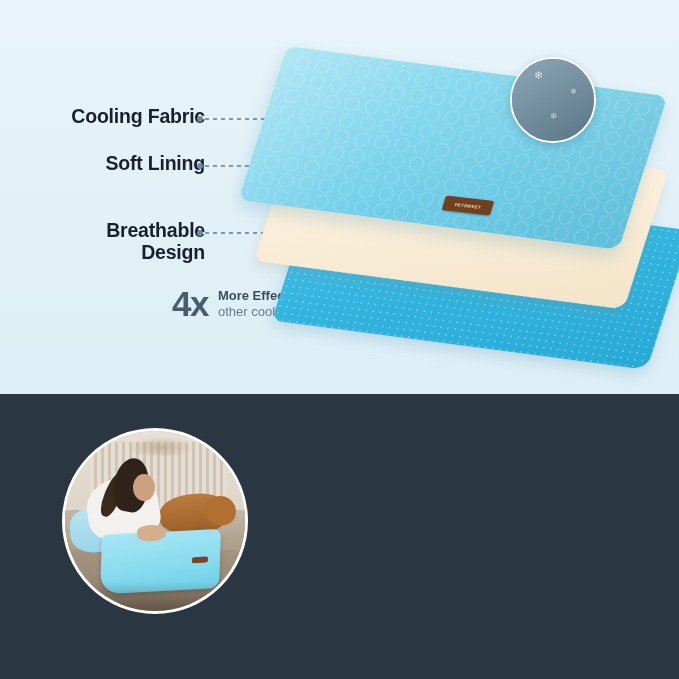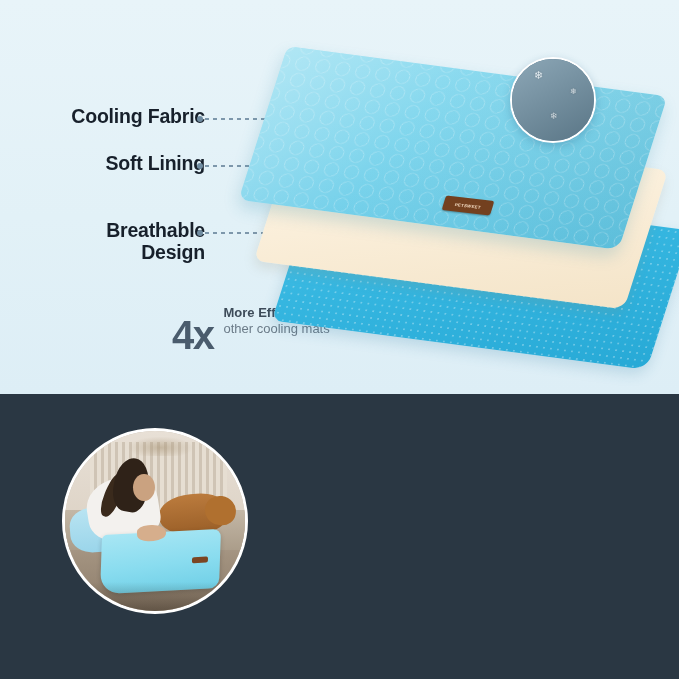--- a/index.html
+++ b/index.html
@@ -42,21 +42,21 @@
     background-image:linear-gradient(90deg,#7d97ab 0 4px, transparent 4px 8px);
     background-size:8px 2px; background-repeat:repeat-x;
   }
   #leader-cooling { left:197px; top:114px; width:125px; }
   #leader-soft { left:197px; top:161px; width:119px; }
   #leader-breathable { left:197px; top:228px; width:119px; }
 
   
   #badge-4x { position:absolute; left:172px; top:286px; display:flex; align-items:center; gap:10px; }
   #badge-4x .big {
-    font-size:40px; font-weight:bold; color:#4a5c6d; letter-spacing:-1.5px; line-height:1;margin-top:29px;
+    font-size:35px; font-weight:bold; color:#4a5c6d; letter-spacing:-1.5px; line-height:1;
   }
   #badge-4x .small { line-height:1.22; font-size:13px; color:#6b7b88; }
   #badge-4x .small b { color:#3d4b59; font-weight:bold; }
 
   
   .mat-wrap { position:absolute; left:258px; top:48px; width:421px; height:330px; }
 
   .layer { position:absolute; }
   
   .layer-bottom {

